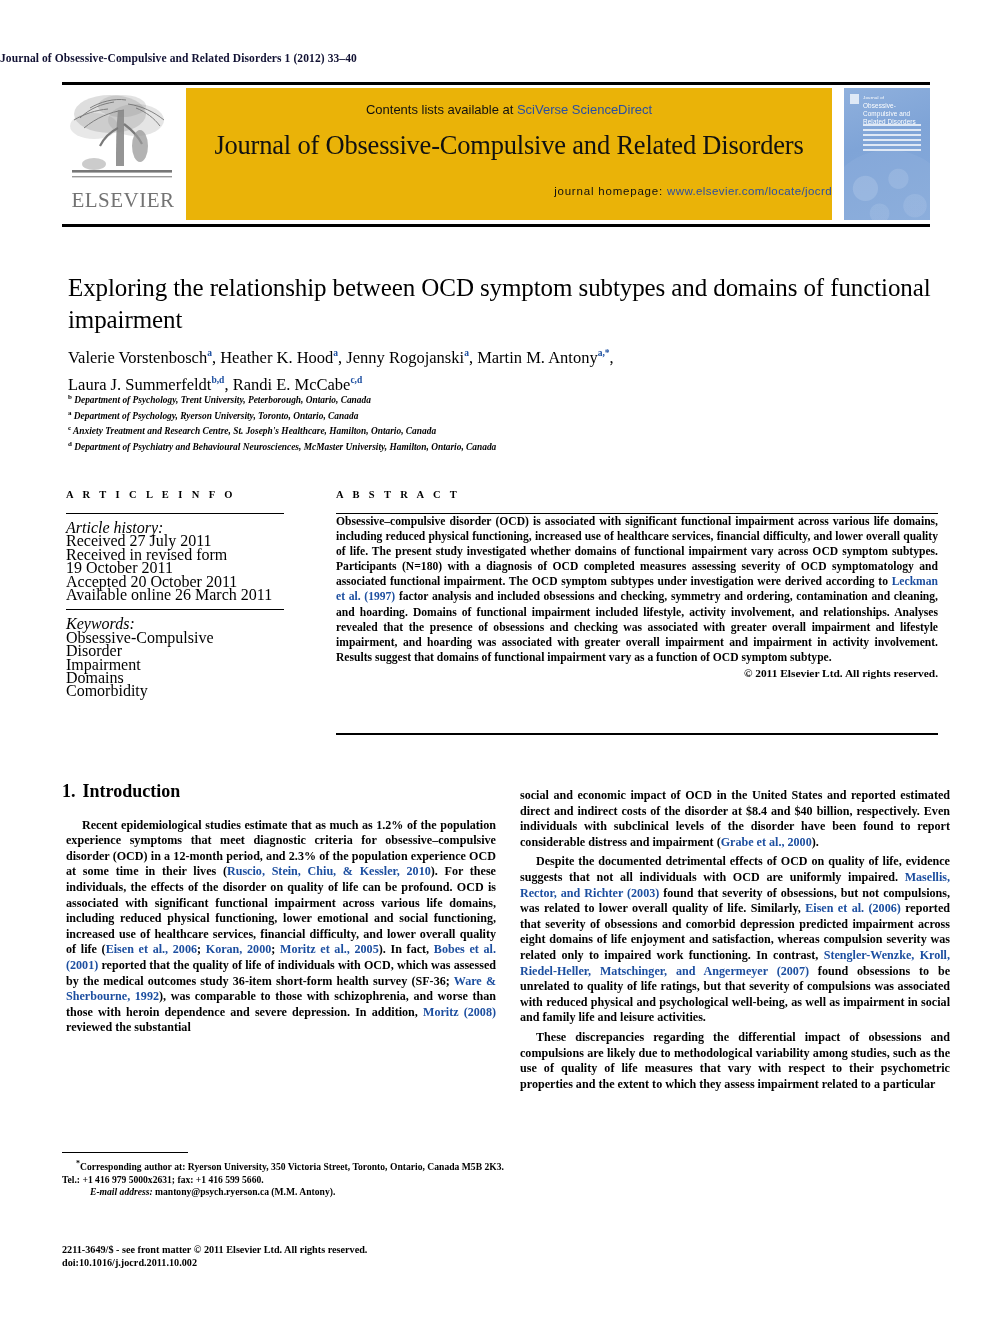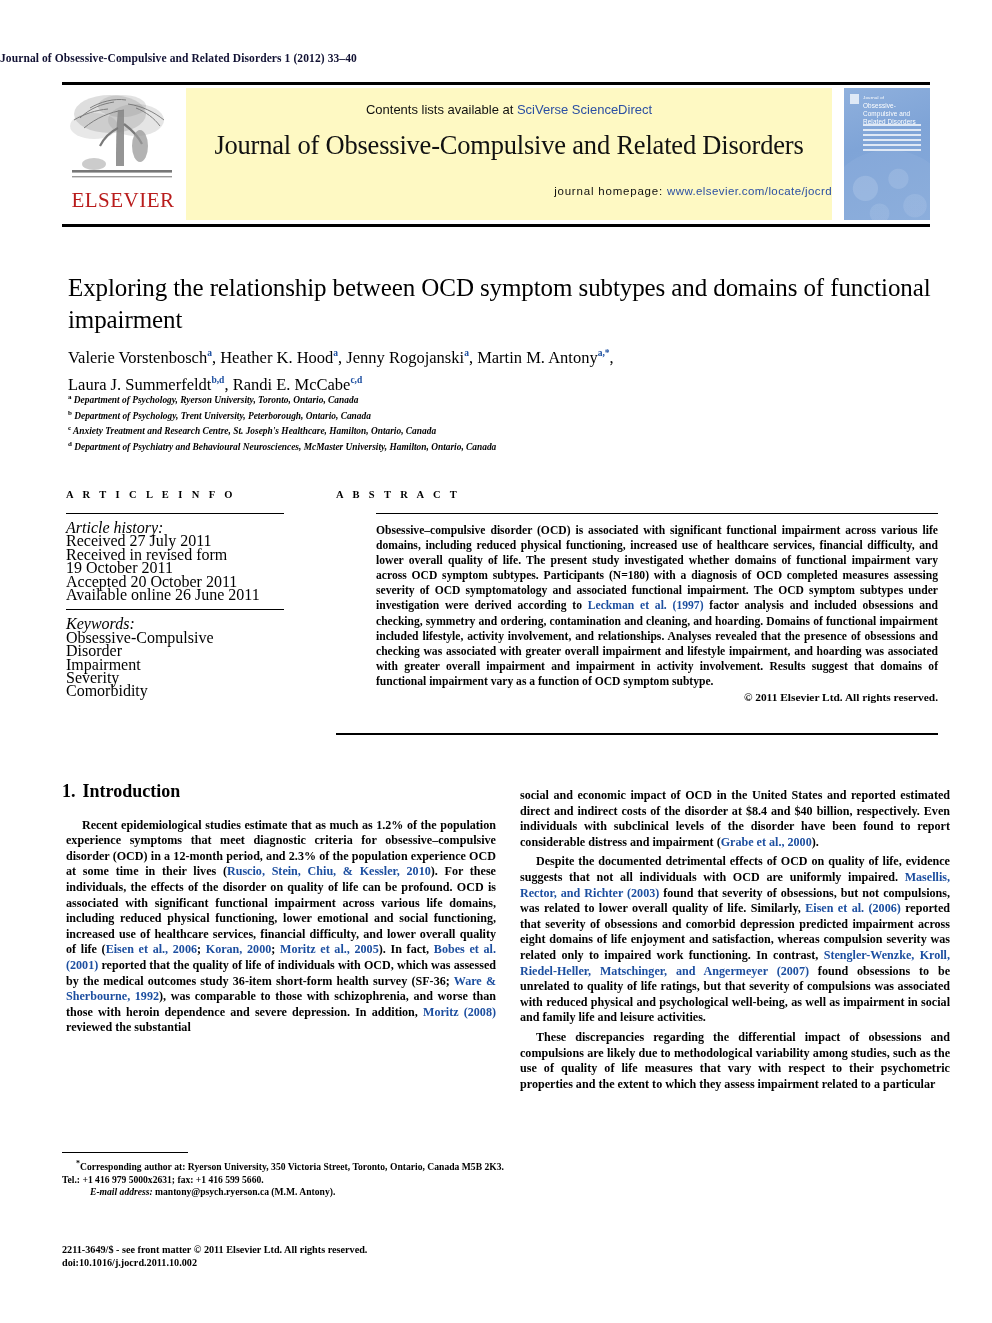--- a/index.html
+++ b/index.html
@@ -62,31 +62,31 @@
   .elsevier-tree {
     position: absolute;
     left: 4px; top: 0px;
     width: 112px; height: 100px;
   }
   .elsevier-word {
     position: absolute;
     left: 0; top: 100px;
     width: 122px;
     text-align: center;
-    color: #b91c1c;
+    color: #737373;
     font-family: "Liberation Serif", serif;
     font-size: 21px;
     letter-spacing: .5px;
     line-height: 24px;
   }
   .masthead-center {
     position: absolute;
     left: 124px; top: 2px;
     width: 646px; height: 132px;
-    background: #fef9c3;
+    background: #eab308;
   }
   .contents-line {
     position: absolute;
     left: 0; top: 14px;
     width: 646px;
     text-align: center;
     font-family: "Liberation Sans", sans-serif;
     font-size: 13px;
     color: #111;
   }
@@ -245,22 +245,21 @@
   }
 
   .abs-col {
     position: absolute;
     left: 336px; top: 489px;
     width: 602px;
   }
   .abs-rule {
     border-top: 1.6px solid #000;
     margin-top: 13px;
-    padding-top: 9px;
-    margin-left: 40px;
+    padding-top: 0;
   }
   .abs-body {
     font-size: 11.6px;
     line-height: 15.1px;
     text-align: justify;
     font-weight: bold;
   }
   .abs-body .ref {
     color: #1d4fa0;
   }
@@ -394,42 +393,42 @@
   <div class="rule-thick-bottom"></div>
 
   <div class="title">Exploring the relationship between OCD symptom subtypes and domains of functional impairment</div>
 
   <div class="authors">
     Valerie Vorstenbosch<sup>a</sup>, Heather K. Hood<sup>a</sup>, Jenny Rogojanski<sup>a</sup>, Martin M. Antony<sup>a,*</sup>,<br>
     Laura J. Summerfeldt<sup>b,d</sup>, Randi E. McCabe<sup>c,d</sup>
   </div>
 
   <div class="affiliations">
+    <div><sup>b</sup> <span>Department of Psychology, Trent University, Peterborough, Ontario, Canada</span></div>
     <div><sup>a</sup> <span>Department of Psychology, Ryerson University, Toronto, Ontario, Canada</span></div>
-    <div><sup>b</sup> <span>Department of Psychology, Trent University, Peterborough, Ontario, Canada</span></div>
     <div><sup>c</sup> <span>Anxiety Treatment and Research Centre, St. Joseph's Healthcare, Hamilton, Ontario, Canada</span></div>
     <div><sup>d</sup> <span>Department of Psychiatry and Behavioural Neurosciences, McMaster University, Hamilton, Ontario, Canada</span></div>
   </div>
 
   <div class="info-col">
     <div class="section-head">A R T I C L E  I N F O</div>
     <div class="info-rule info-body">
       <div class="ital">Article history:</div>
       <div>Received 27 July 2011</div>
       <div>Received in revised form</div>
       <div>19 October 2011</div>
       <div>Accepted 20 October 2011</div>
-      <div>Available online 26 June 2011</div>
+      <div>Available online 26 March 2011</div>
     </div>
     <div class="kw-rule info-body">
       <div class="ital">Keywords:</div>
       <div>Obsessive-Compulsive</div>
       <div>Disorder</div>
       <div>Impairment</div>
-      <div>Severity</div>
+      <div>Domains</div>
       <div>Comorbidity</div>
     </div>
   </div>
 
   <div class="abs-col">
     <div class="section-head">A B S T R A C T</div>
     <div class="abs-rule">
       <div class="abs-body"><span>Obsessive–compulsive disorder (OCD) is associated with significant functional impairment across various life domains, including reduced physical functioning, increased use of healthcare services, financial difficulty, and lower overall quality of life. The present study investigated whether domains of functional impairment vary across OCD symptom subtypes. Participants (N=180) with a diagnosis of OCD completed measures assessing severity of OCD symptomatology and associated functional impairment. The OCD symptom subtypes under investigation were derived according to </span><span class="ref">Leckman et al. (1997)</span><span> factor analysis and included obsessions and checking, symmetry and ordering, contamination and cleaning, and hoarding. Domains of functional impairment included lifestyle, activity involvement, and relationships. Analyses revealed that the presence of obsessions and checking was associated with greater overall impairment and lifestyle impairment, and hoarding was associated with greater overall impairment and impairment in activity involvement. Results suggest that domains of functional impairment vary as a function of OCD symptom subtype.</span></div>
       <div class="abs-copy">© 2011 Elsevier Ltd. All rights reserved.</div>
     </div>

